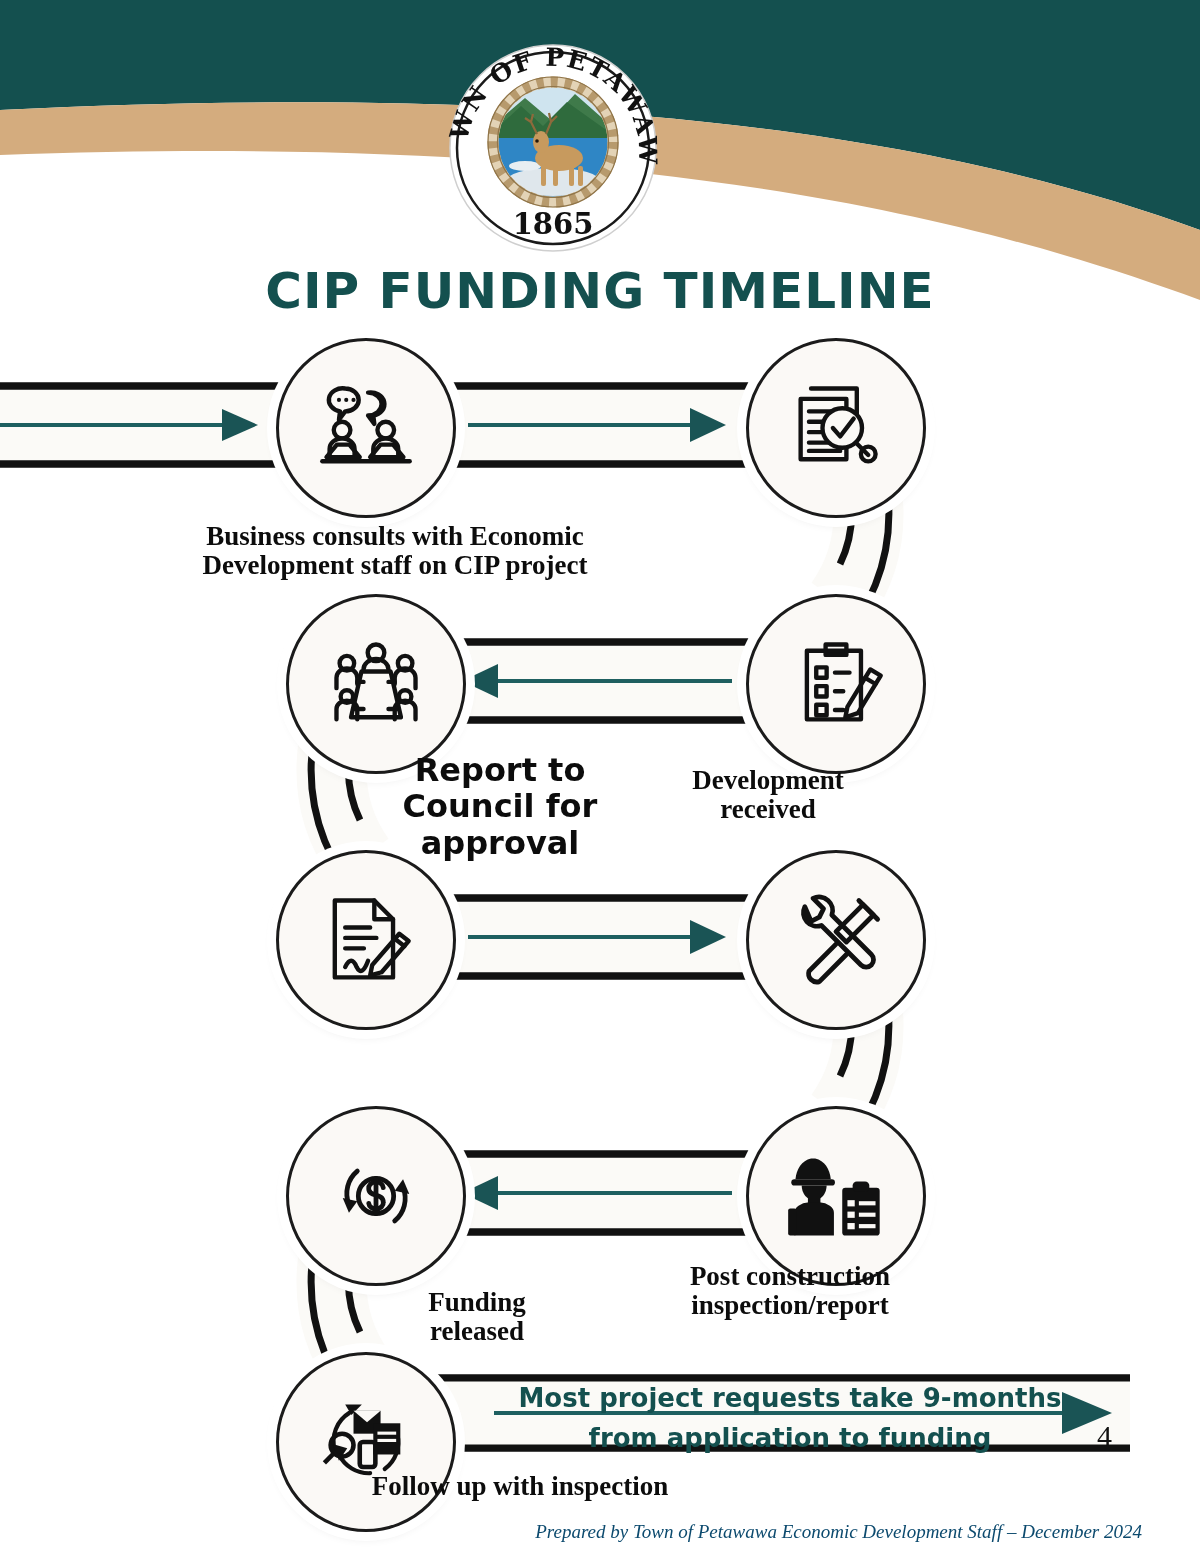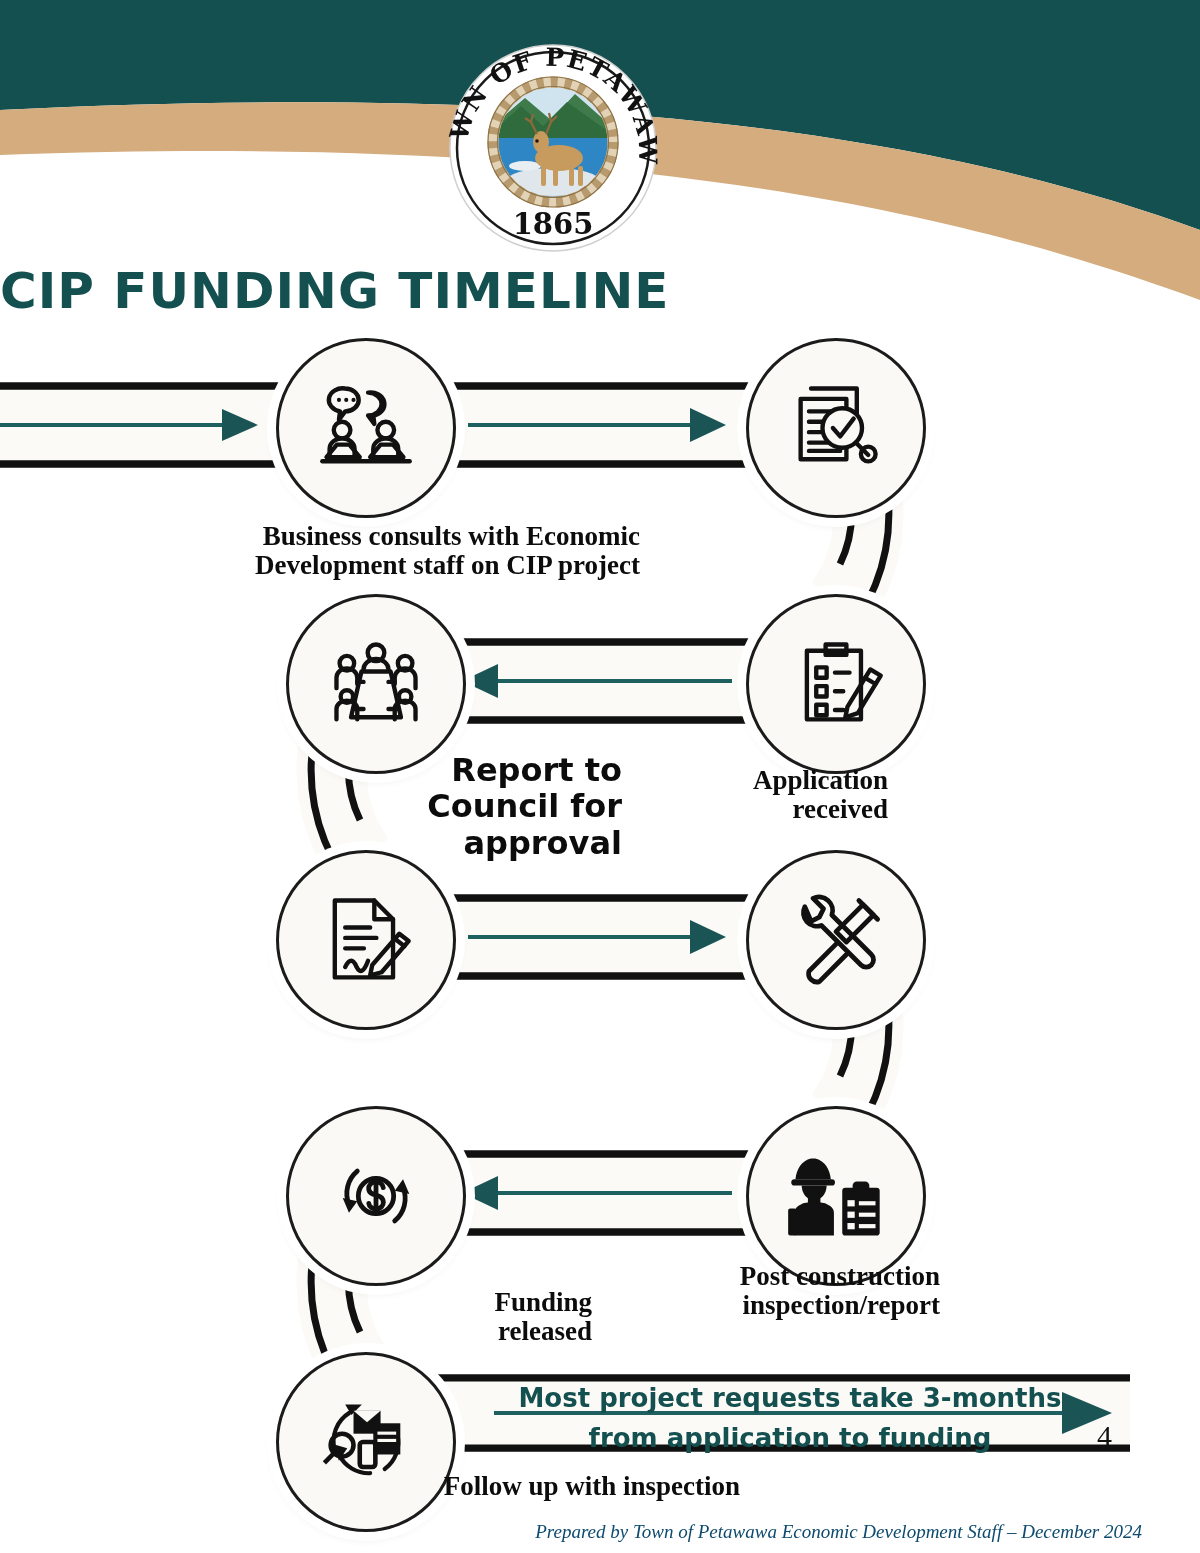--- a/index.html
+++ b/index.html
@@ -16,20 +16,21 @@
   .swoosh{position:absolute;top:0;left:0;width:1200px;height:300px;}
 
   
   .logo{
     position:absolute;left:447px;top:42px;width:212px;height:212px;
   }
 
   
   .title{
     position:absolute;left:0;top:262px;width:1200px;
+    text-align:center;
     font-family:"DejaVu Sans", sans-serif;
     font-weight:bold;
     font-size:50px;
     letter-spacing:1px;
     color:#14504F;
   }
 
   
   .flow{position:absolute;left:0;top:0;width:1200px;height:1553px;}
 
@@ -41,21 +42,21 @@
     background:#FBF9F6;
     border:3px solid #1b1b1b;
     box-shadow:0 0 0 9px #ffffff, 0 4px 12px rgba(0,0,0,0.16);
     display:flex;align-items:center;justify-content:center;
   }
   .node svg{width:104px;height:104px;display:block;}
 
   
   .label{
     position:absolute;
-    text-align:right;
+    text-align:center;
     font-family:"Liberation Serif", serif;
     font-weight:bold;
     color:#0c0c0c;
     font-size:27px;
     line-height:1.08;
     white-space:pre-line;
   }
   .label.sans{font-family:"DejaVu Sans", sans-serif;font-size:32px;line-height:1.14;}
 
   
@@ -378,33 +379,33 @@
   </div>
 
   <div class="label" style="left:150px;top:522px;width:490px;">Business consults with Economic
 Development staff on CIP project</div>
 
 
   <div class="label sans" style="left:378px;top:752px;width:244px;">Report to
 Council for
 approval</div>
 
-  <div class="label" style="left:648px;top:766px;width:240px;">Application
+  <div class="label" style="left:648px;top:766px;width:240px;">Development
 received</div>
 
 
 
   <div class="label" style="left:362px;top:1262px;width:230px;margin-top:26px;">Funding
 released</div>
 
   <div class="label" style="left:640px;top:1262px;width:300px;">Post construction
 inspection/report</div>
 
   <div class="label" style="left:300px;top:1472px;width:440px;">Follow up with inspection</div>
 
-  <div class="note">Most project requests take 3-months
+  <div class="note">Most project requests take 9-months
 from application to funding</div>
 
   <div class="pagenum">4</div>
 
   <div class="footer">Prepared by Town of Petawawa Economic Development Staff – December 2024</div>
 
 </div>
 
 </body></html>

